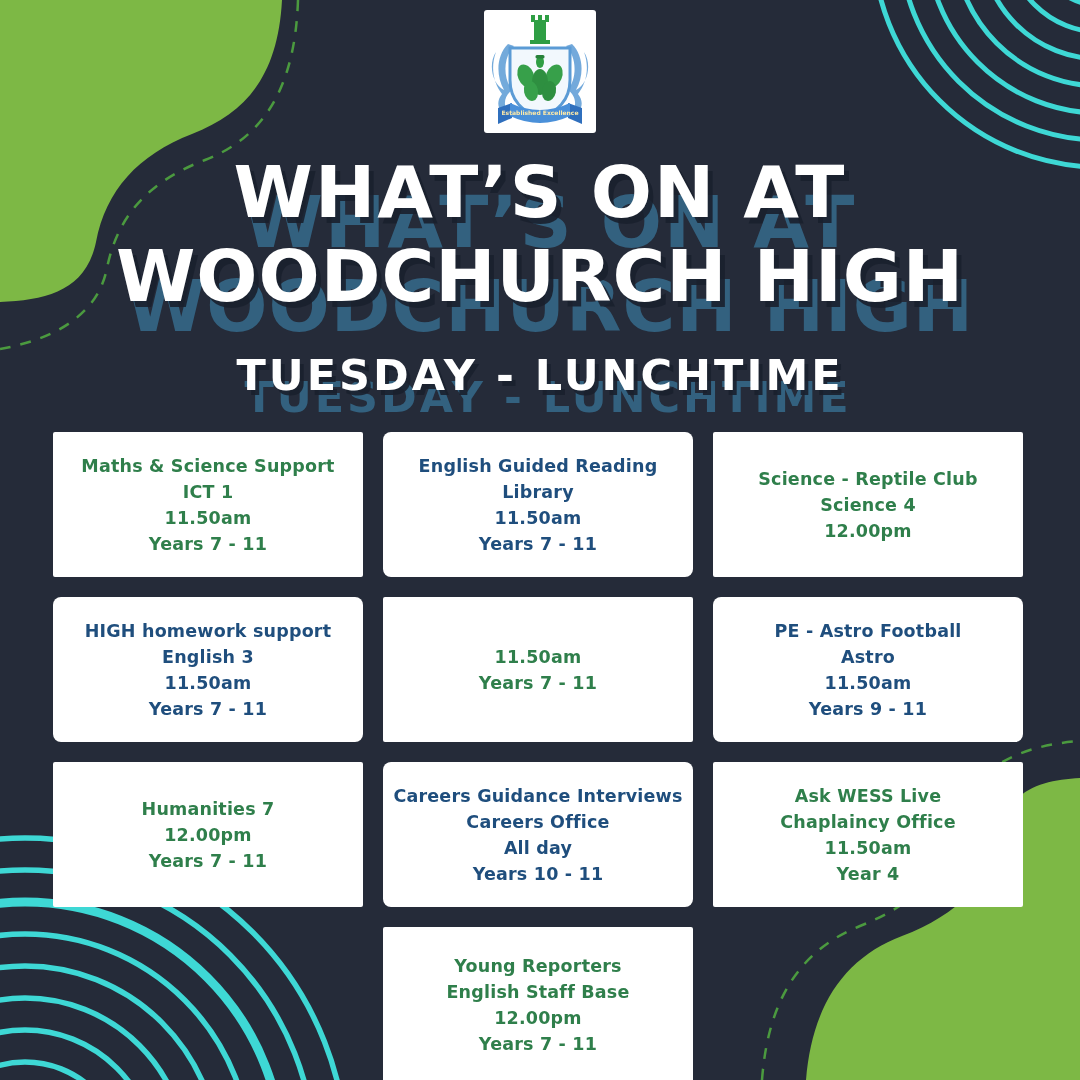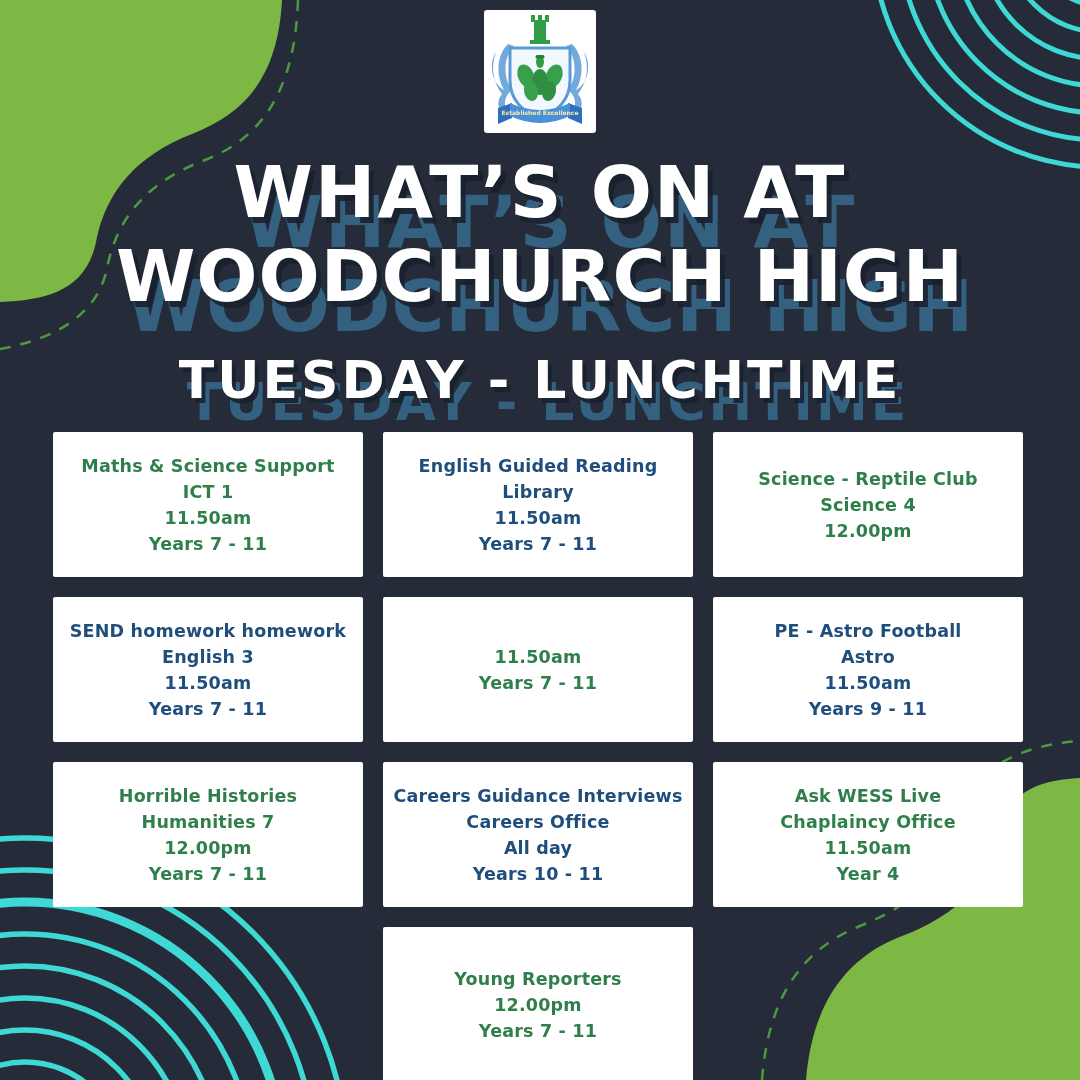--- a/index.html
+++ b/index.html
@@ -27,38 +27,38 @@
   .logo{position:absolute;left:484px;top:10px;width:112px;height:123px;}
   .title{
     position:absolute;left:0;width:100%;text-align:center;
     color:var(--title-white);font-weight:800;white-space:nowrap;
     text-shadow:5px 6px 0 rgba(26,32,45,0.9), 10px 30px 0 var(--title-echo);
   }
   .title-1{top:150px;font-size:72px;letter-spacing:2px;}
   .title-2{top:234px;font-size:72px;letter-spacing:1px;}
   .subtitle{
     position:absolute;left:0;width:100%;text-align:center;
-    top:350px;font-size:52px;letter-spacing:3px;
+    top:350px;font-size:43px;letter-spacing:3px;
     color:var(--title-white);font-weight:800;white-space:nowrap;
     text-shadow:4px 5px 0 rgba(26,32,45,0.9), 8px 22px 0 var(--title-echo);
   }
   .grid{
     position:absolute;left:53px;top:432px;width:970px;
     display:grid;grid-template-columns:repeat(3,310px);
     column-gap:20px;row-gap:20px;grid-auto-rows:145px;
   }
   .card{
     background:var(--card-bg);
     border-radius:2px;
     display:flex;flex-direction:column;justify-content:center;
     text-align:center;
     font-size:17.5px;font-weight:bold;line-height:26px;letter-spacing:0.2px;
   }
   .card.green{color:var(--text-green);}
-  .card.blue{color:var(--text-blue);}
+  .card.blue{color:var(--text-blue);border-radius:8px;}
   .card-last{grid-column:2;height:156px;}
 </style>
 </head>
 <body>
 
 <div class="poster">
 
   <svg class="deco" viewBox="0 0 1080 1080" aria-hidden="true">
 
     <path d="M0,0 L282,0 C278,74 248,112 192,134 C138,155 106,190 96,242 C86,290 48,300 0,302 Z" fill="var(--lime-green)"></path>
@@ -141,53 +141,53 @@
         <div class="card-line">Library</div>
         <div class="card-line">11.50am</div>
         <div class="card-line">Years 7 - 11</div>
       </div>
       <div class="card green">
         <div class="card-line">Science - Reptile Club</div>
         <div class="card-line">Science 4</div>
         <div class="card-line">12.00pm</div>
       </div>
       <div class="card blue">
-        <div class="card-line">SEND homework homework</div>
+        <div class="card-line">HIGH homework support</div>
         <div class="card-line">English 3</div>
         <div class="card-line">11.50am</div>
         <div class="card-line">Years 7 - 11</div>
       </div>
       <div class="card green">
         <div class="card-line">11.50am</div>
         <div class="card-line">Years 7 - 11</div>
       </div>
       <div class="card blue">
         <div class="card-line">PE - Astro Football</div>
         <div class="card-line">Astro</div>
         <div class="card-line">11.50am</div>
         <div class="card-line">Years 9 - 11</div>
       </div>
       <div class="card green">
-        <div class="card-line">Horrible Histories</div>
         <div class="card-line">Humanities 7</div>
         <div class="card-line">12.00pm</div>
         <div class="card-line">Years 7 - 11</div>
       </div>
       <div class="card blue">
         <div class="card-line">Careers Guidance Interviews</div>
         <div class="card-line">Careers Office</div>
         <div class="card-line">All day</div>
         <div class="card-line">Years 10 - 11</div>
       </div>
       <div class="card green">
         <div class="card-line">Ask WESS Live</div>
         <div class="card-line">Chaplaincy Office</div>
         <div class="card-line">11.50am</div>
         <div class="card-line">Year 4</div>
       </div>
       <div class="card green card-last">
         <div class="card-line">Young Reporters</div>
+        <div class="card-line">English Staff Base</div>
         <div class="card-line">12.00pm</div>
         <div class="card-line">Years 7 - 11</div>
       </div>
     </div>
 
 </div>
 
 </body></html>

